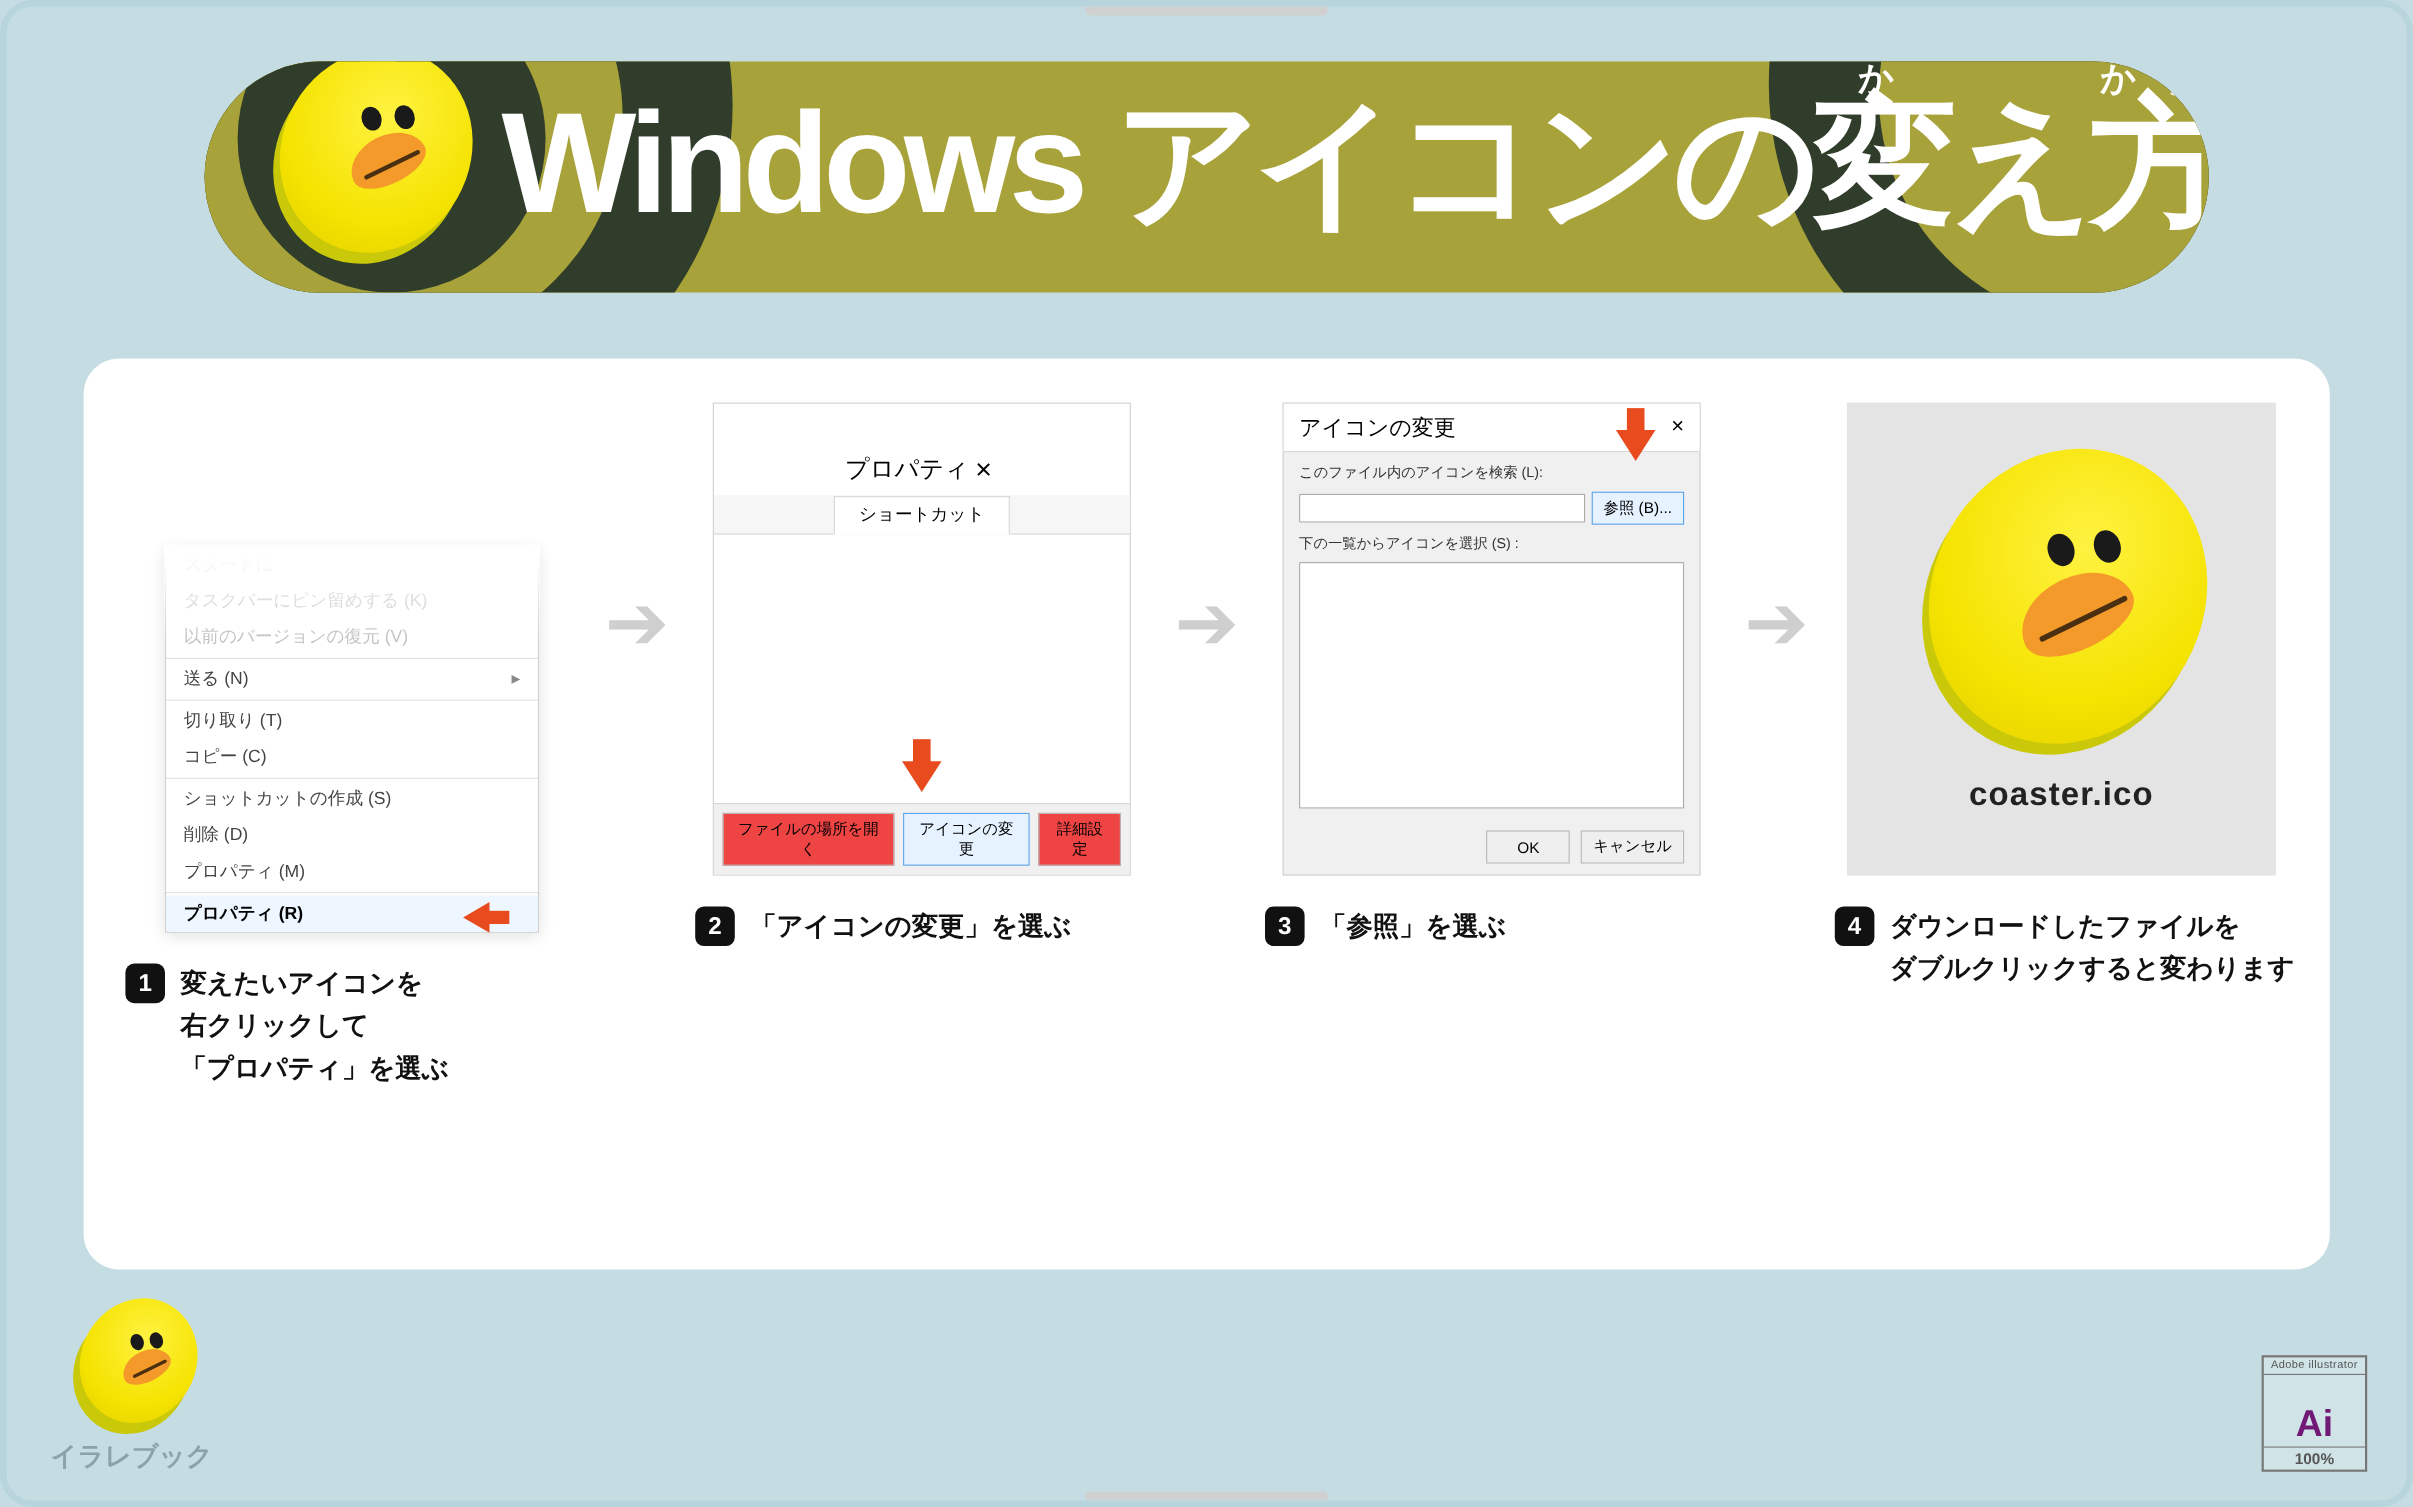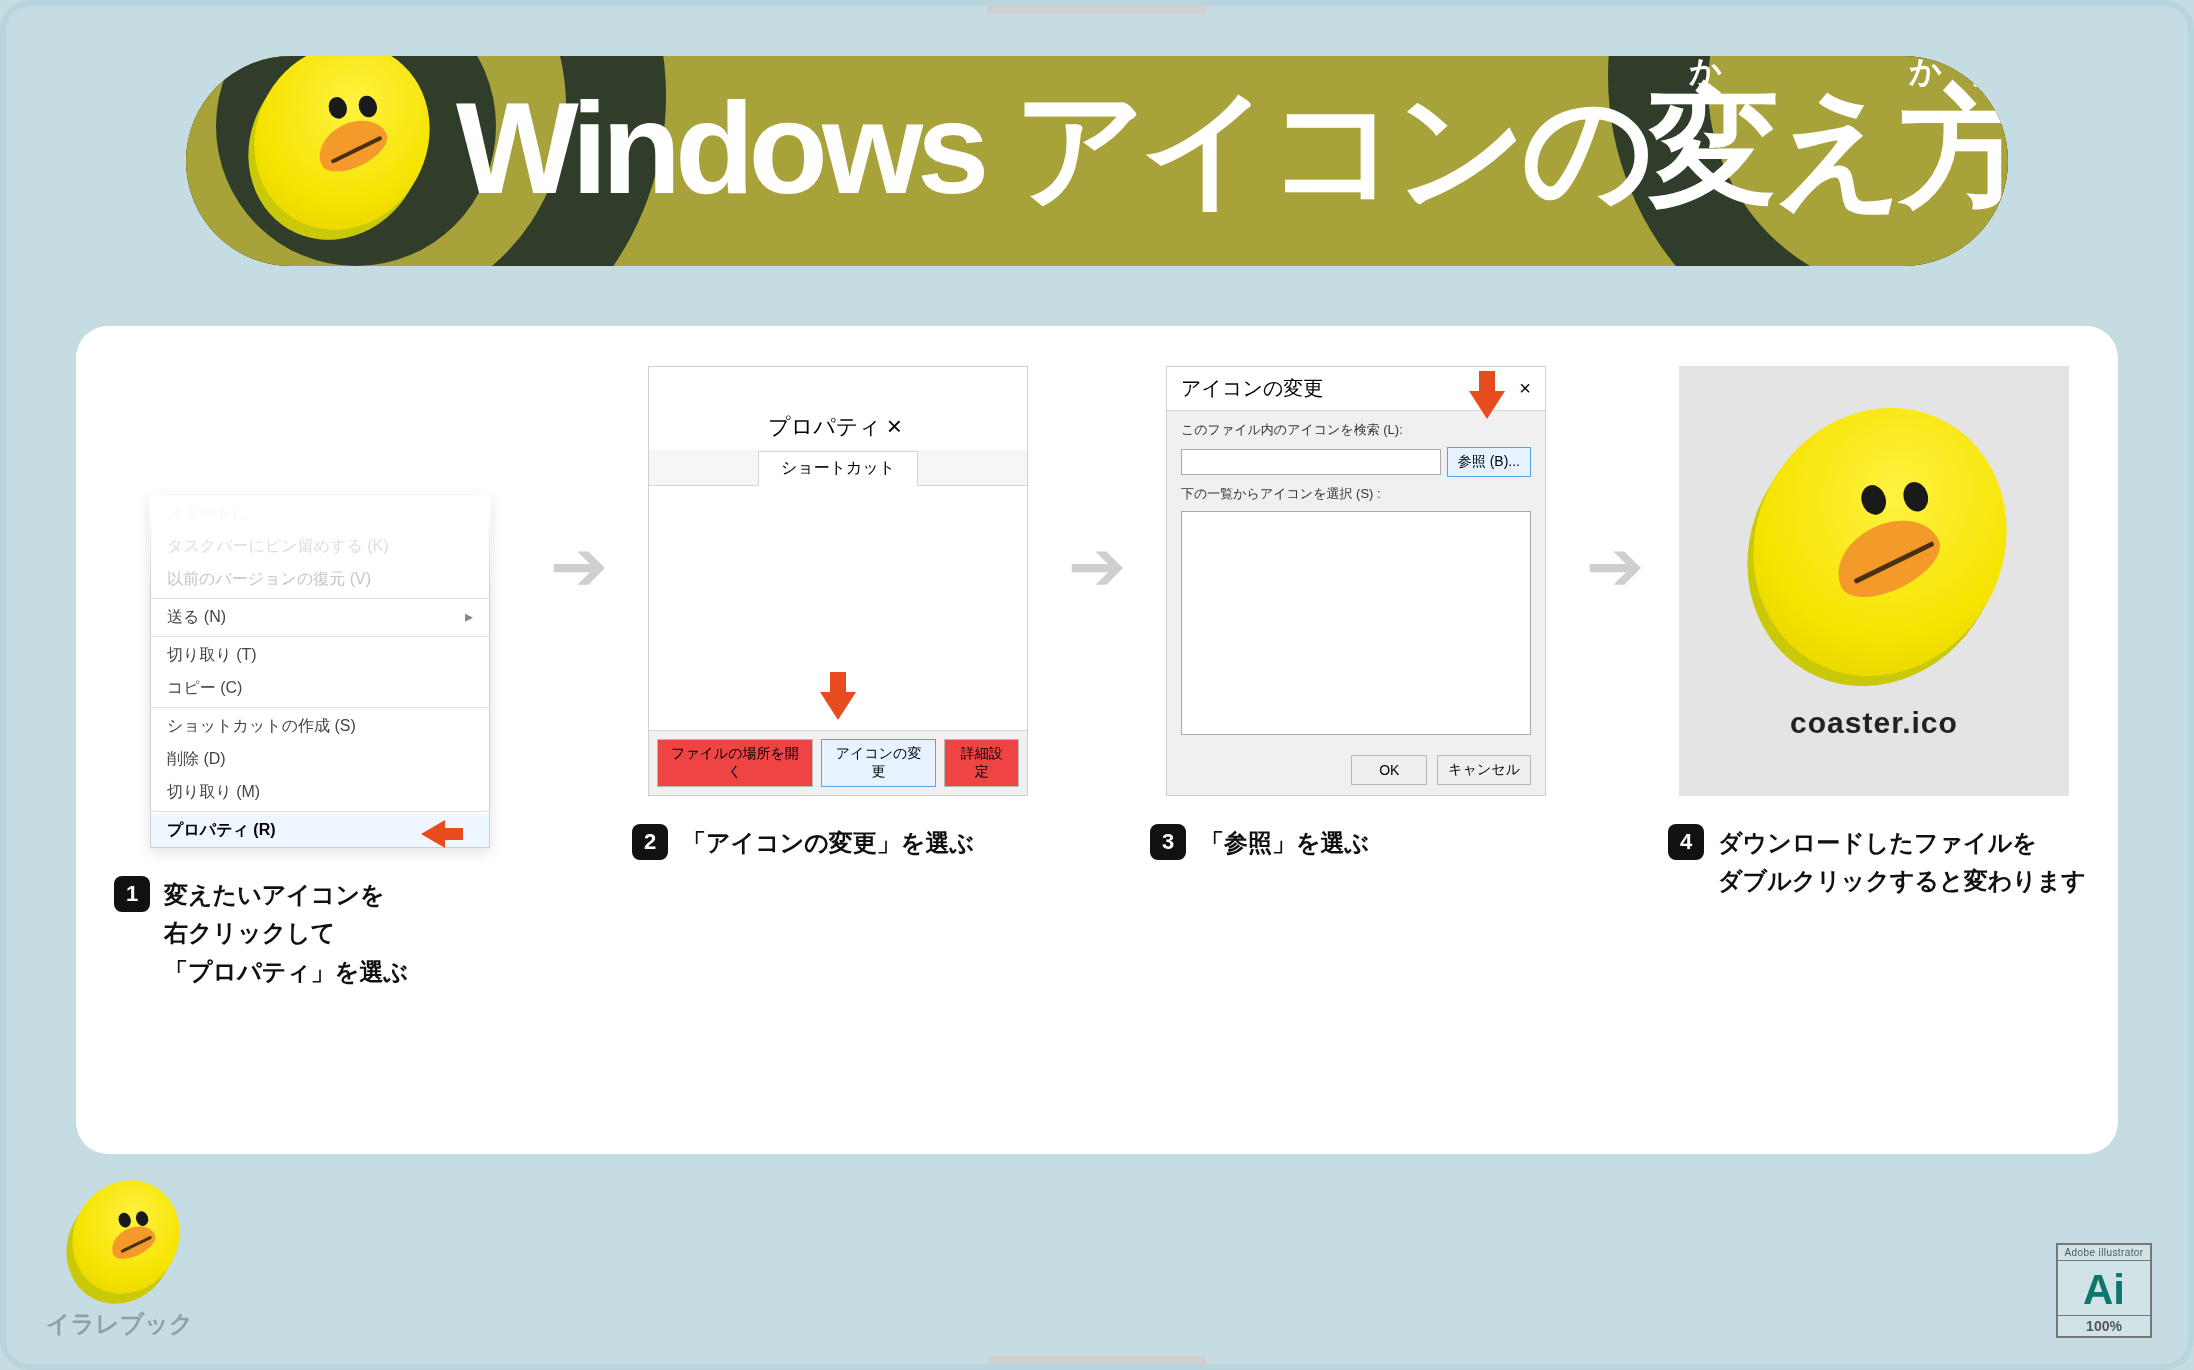--- a/index.html
+++ b/index.html
@@ -442,25 +442,26 @@
     color: #555;
     background: rgba(255,255,255,.2);
   }
   .footer-right .brand {
     font-size: 10px;
     padding: 2px 0;
     border-bottom: 1px solid #777;
     letter-spacing: .4px;
   }
   .footer-right .ai {
-    font-size: 42px;
+    font-size: 34px;
     font-weight: 700;
-    color: #0f766e;
+    color: #701a75;
     line-height: 1.2;
     padding: 4px 0 0 0;
+    margin-top: 20px;
   }
   .footer-right .pct {
     border-top: 1px solid #777;
     font-size: 14px;
     padding: 2px 0;
     font-weight: 600;
   }
 </style>
 </head>
 <body>
@@ -502,21 +503,21 @@
       <div class="mi">
         <span>送る (N)</span>
         <span style="float:right;color:#888">▸</span>
       </div>
       <hr>
       <div class="mi">切り取り (T)</div>
       <div class="mi">コピー (C)</div>
       <hr>
       <div class="mi">ショットカットの作成 (S)</div>
       <div class="mi">削除 (D)</div>
-      <div class="mi">切り取り (M)</div>
+      <div class="mi">プロパティ (M)</div>
       <hr>
       <div class="mi selected">
         <span>プロパティ (R)</span>
         <span class="orange-arrow-left" style="position:absolute;right:44px;"></span>
       </div>
       <div class="fade-top"></div>
     </div>
     <div class="caption">
       <div class="num">1</div>
       <div class="txt" style="white-space:pre-line">変えたいアイコンを

